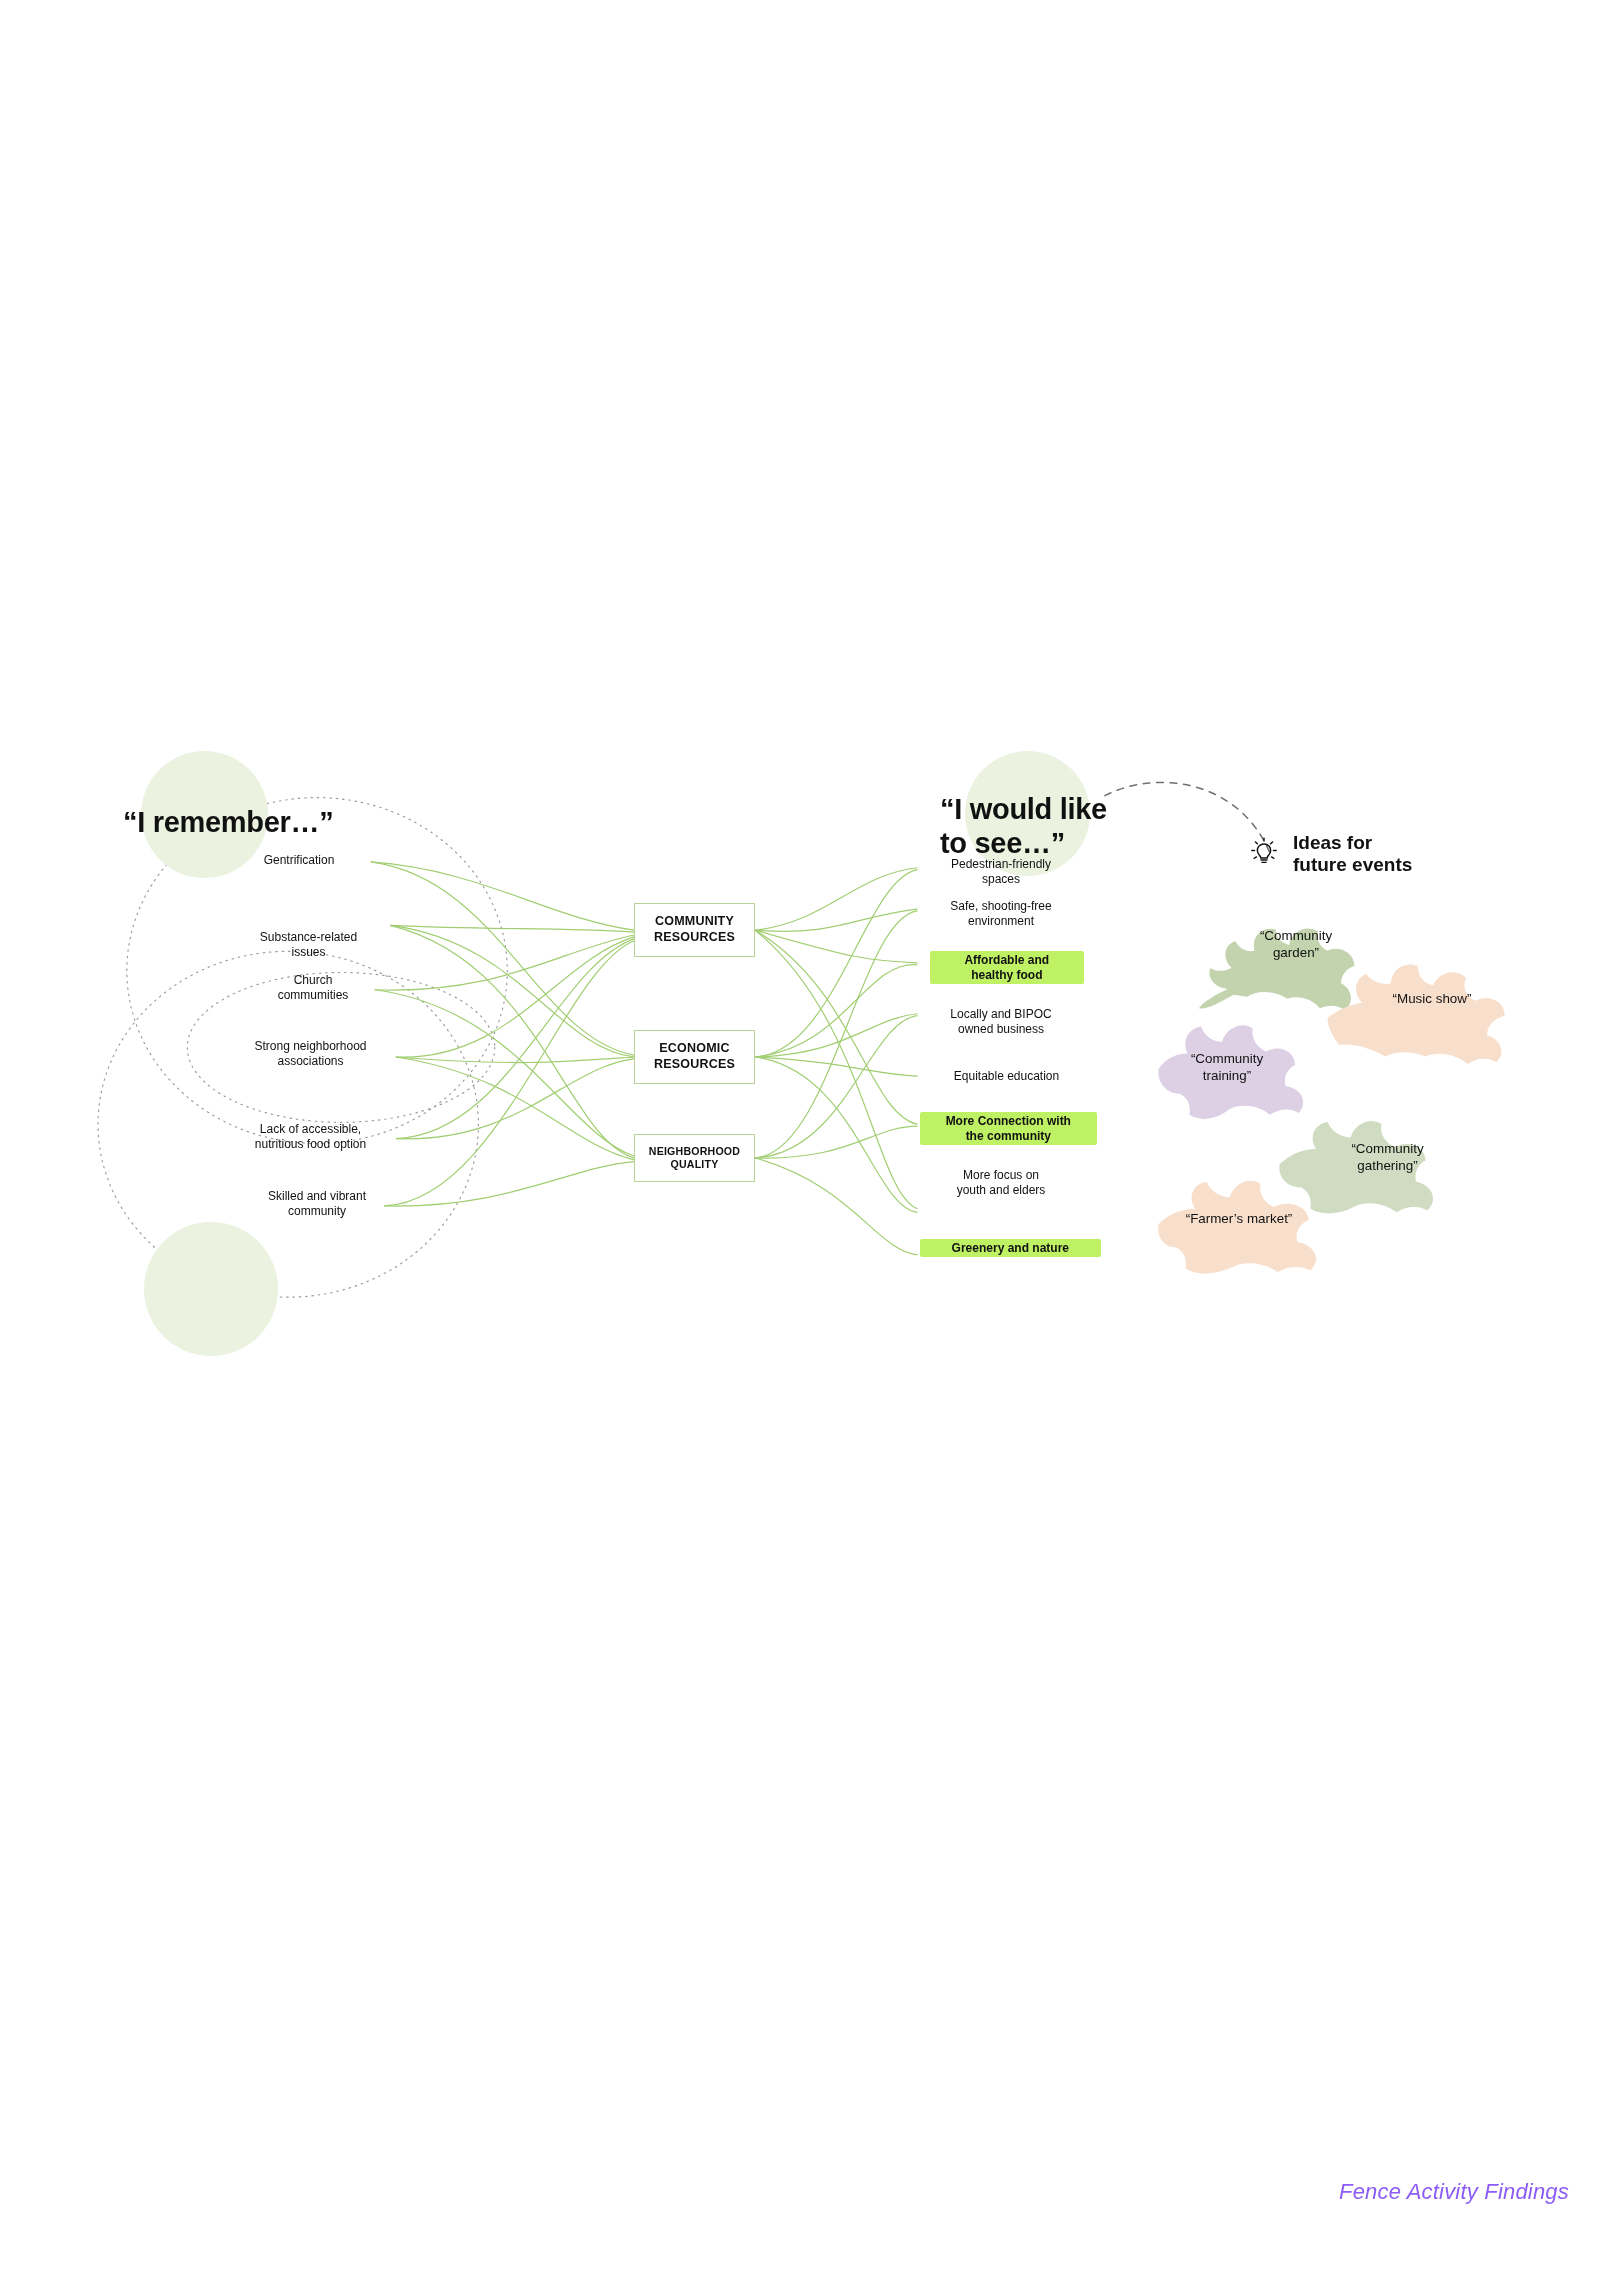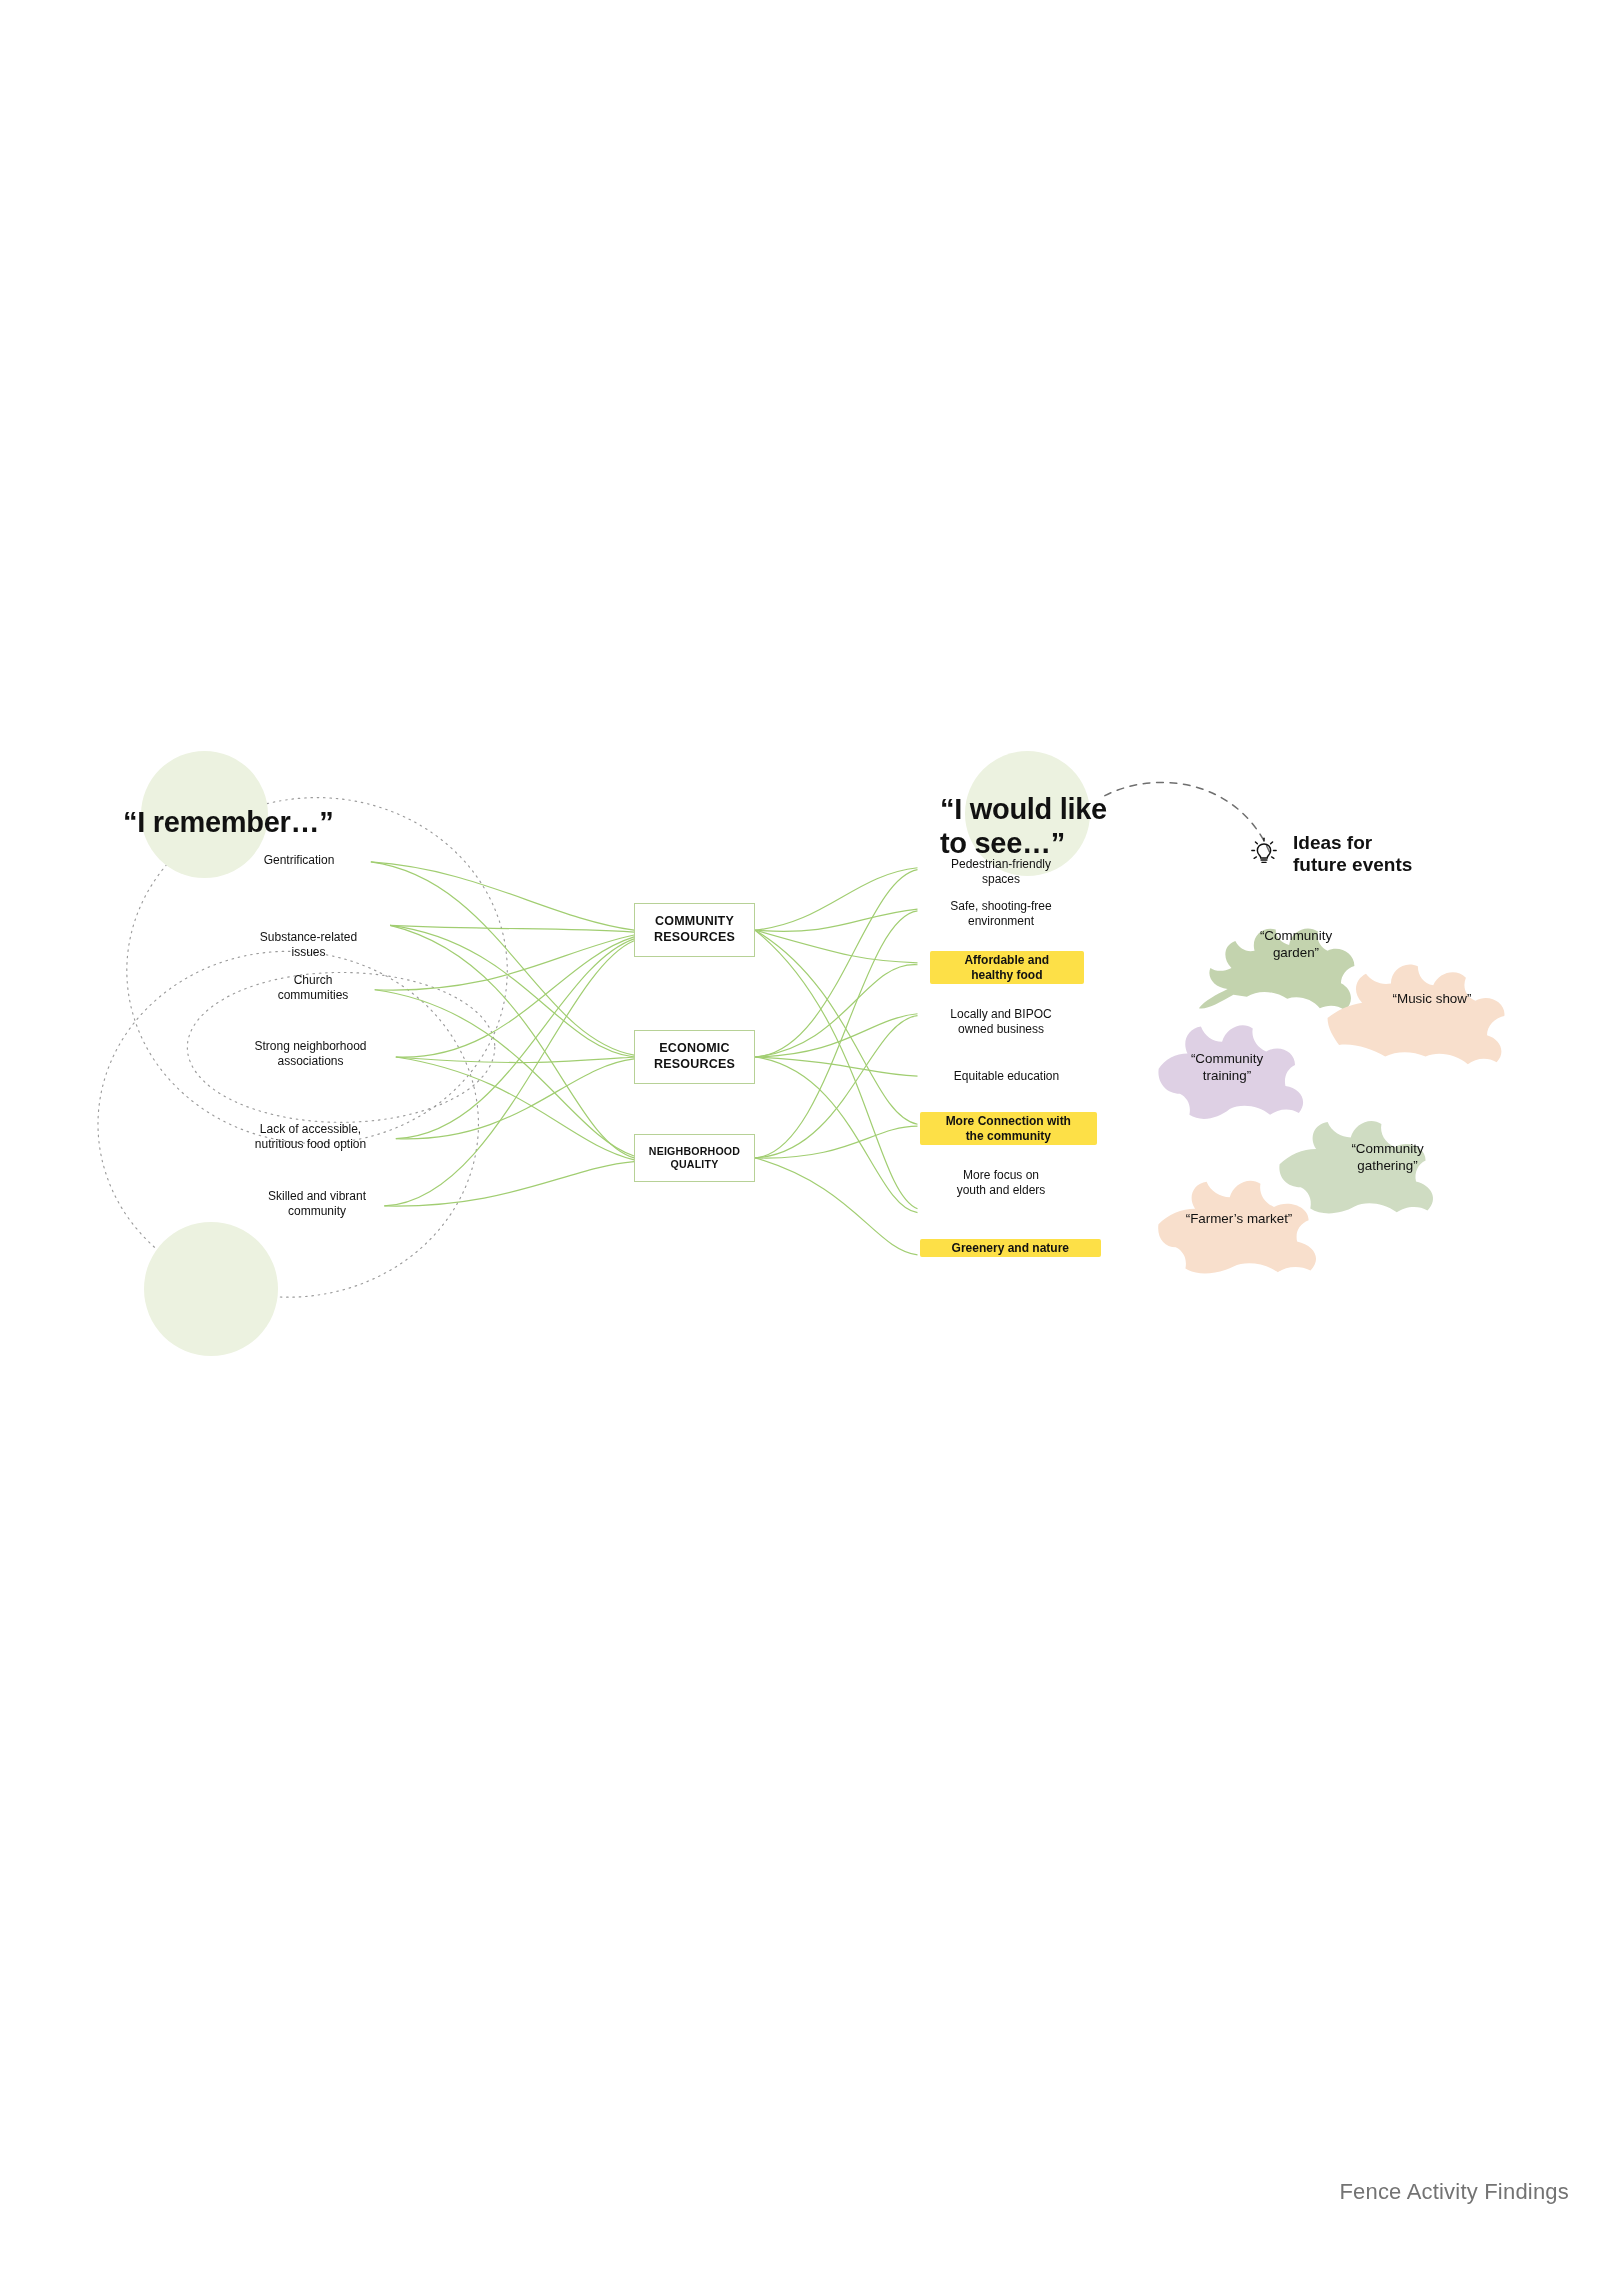--- a/index.html
+++ b/index.html
@@ -60,21 +60,21 @@
   .leaf-label {
     position: absolute;
     font-size: 12px;
     line-height: 1.22;
     color: #111111;
     text-align: center;
     white-space: pre-line;
   }
   .leaf-label.emph {
     font-weight: 700;
-    background: #fde047;
+    background: #bef264;
     padding: 1.9px 5.8px;
     border-radius: 1.9px;
   }
 
   
   .cat-box {
     position: absolute;
     border: 1.3px solid #b7d196;
     background: #ffffff;
     display: flex;
@@ -124,21 +124,22 @@
     white-space: pre-line;
     font-weight: 400;
   }
 
   
   #footer {
     position: absolute;
     right: 46px;
     top: 2179px;
     font-size: 22px;
-    color: #737373;
+    font-style: italic;
+    color: #8b5cf6;
     letter-spacing: 0.2px;
   }
 </style>
 </head>
 <body>
 
 <div id="page">
   <div id="stage">
 
     <svg id="wires" viewBox="0 0 1681 2378">

